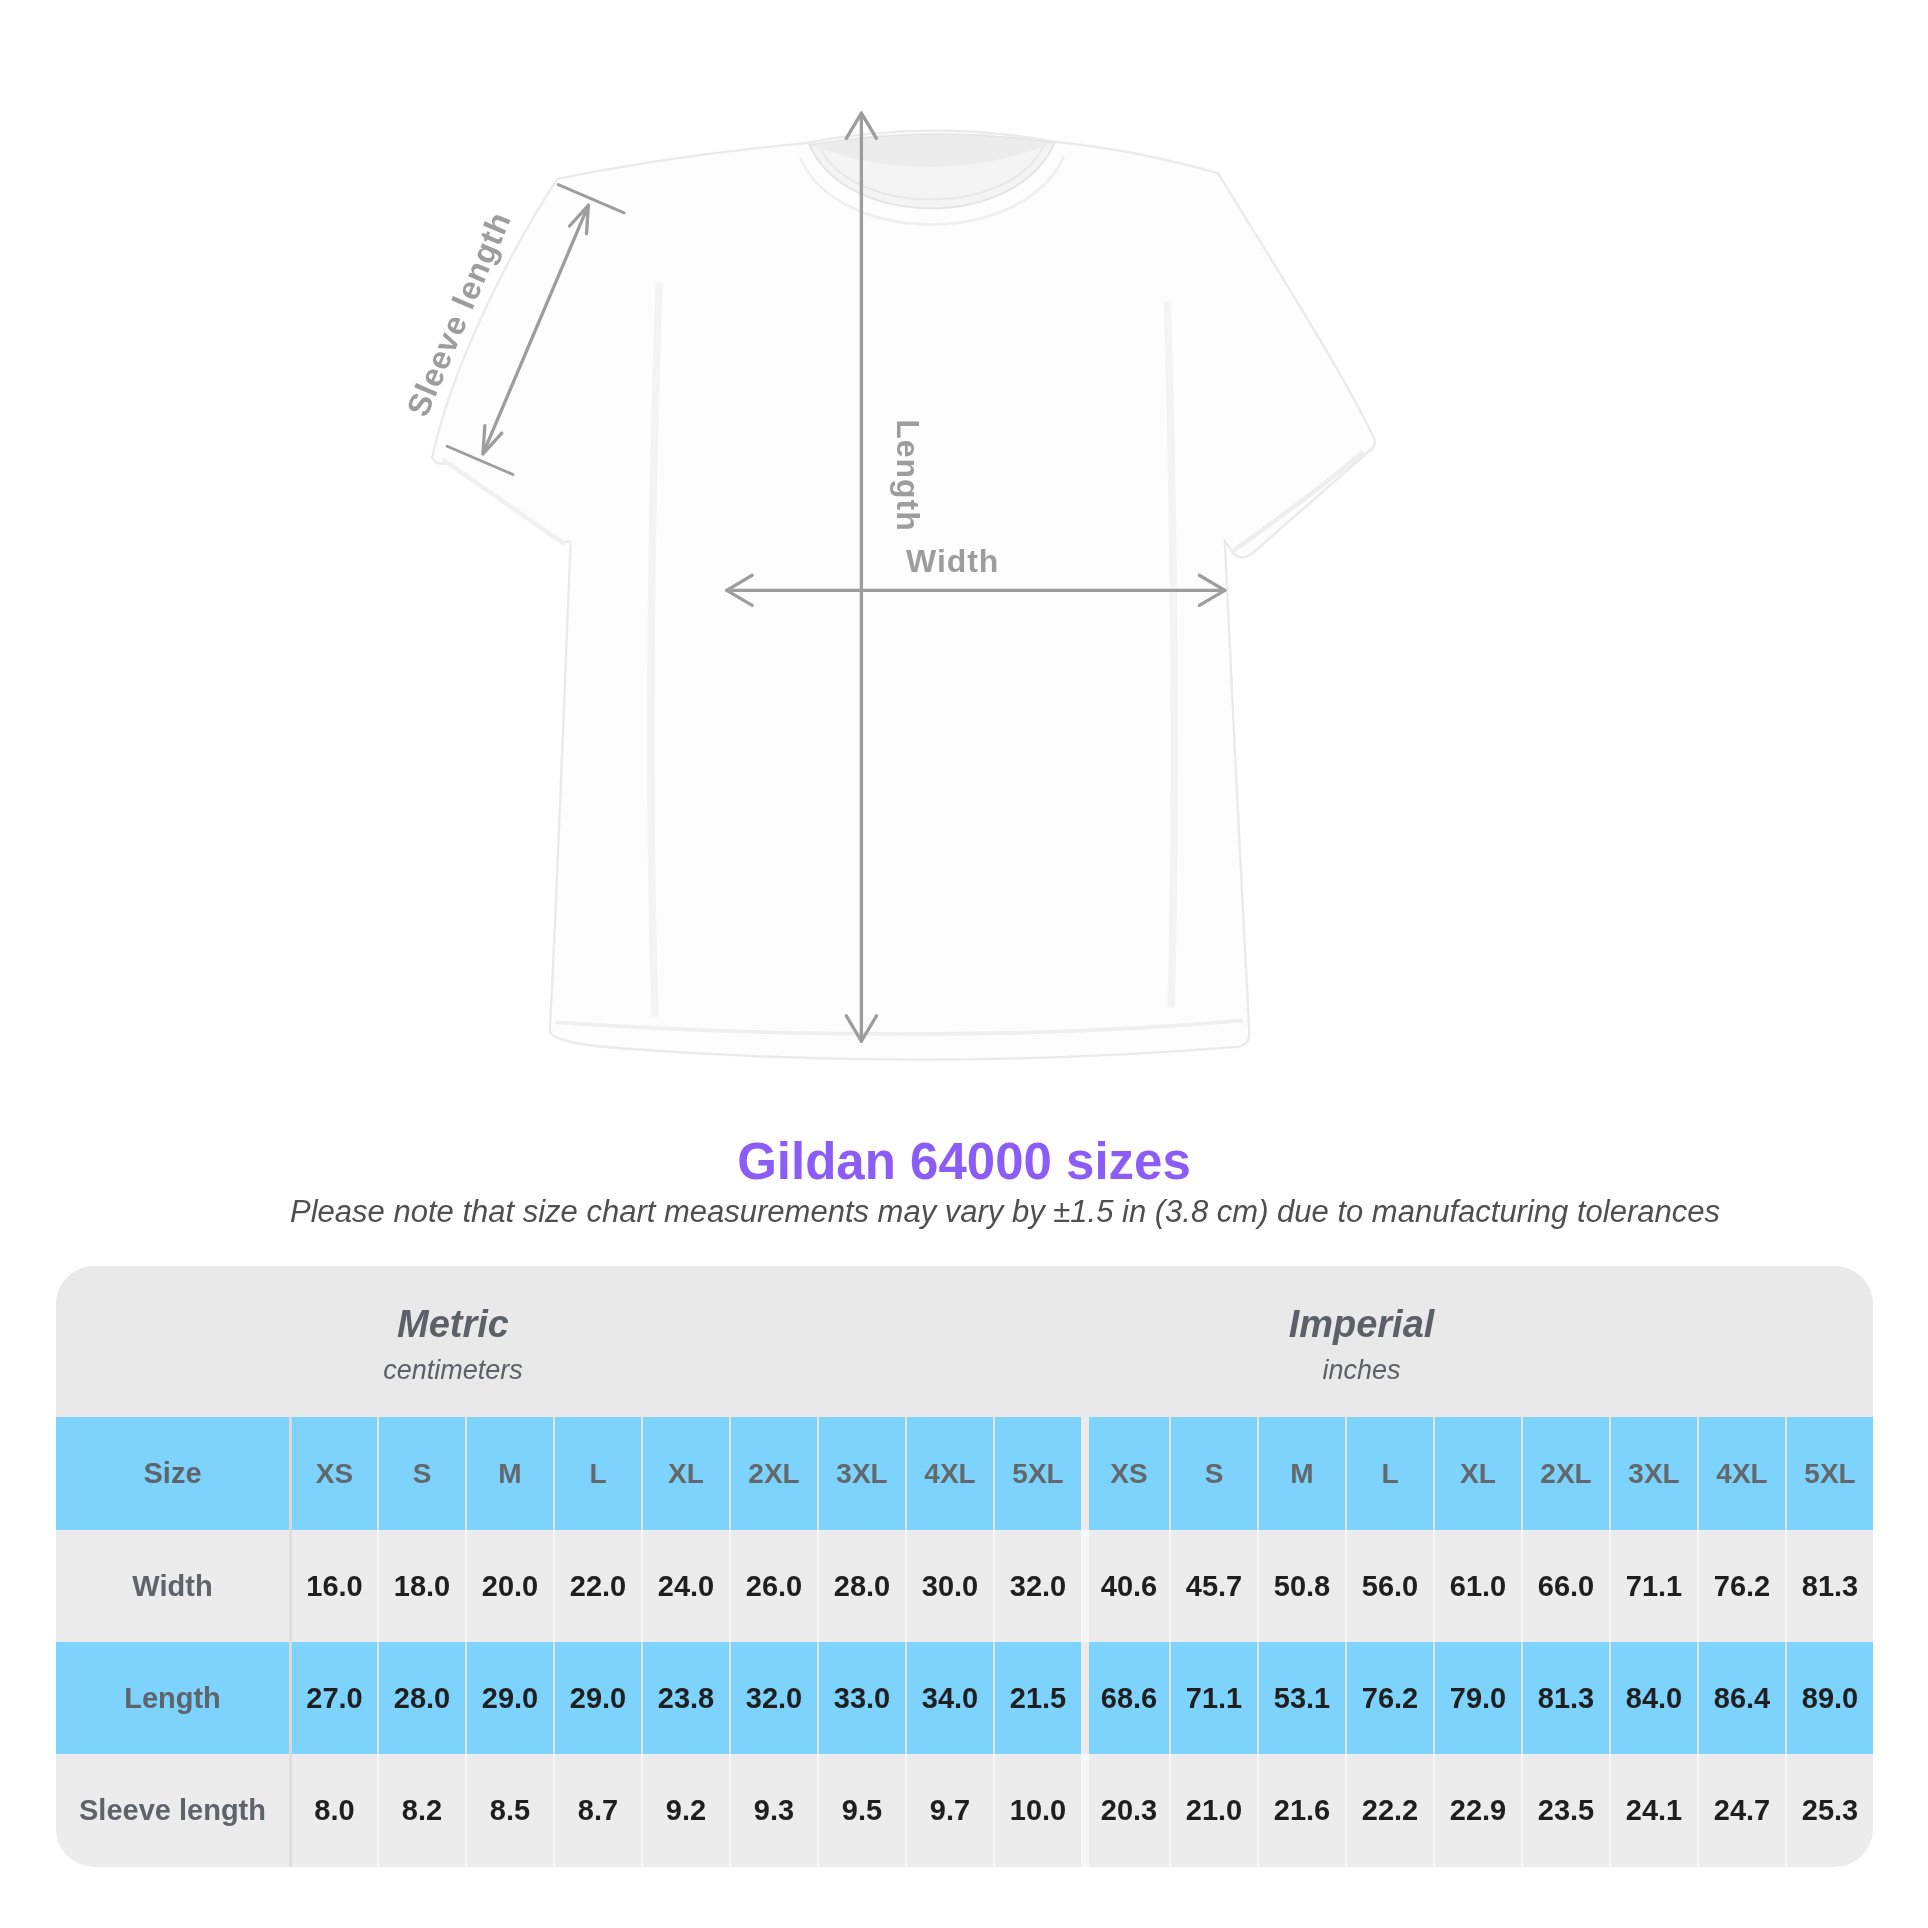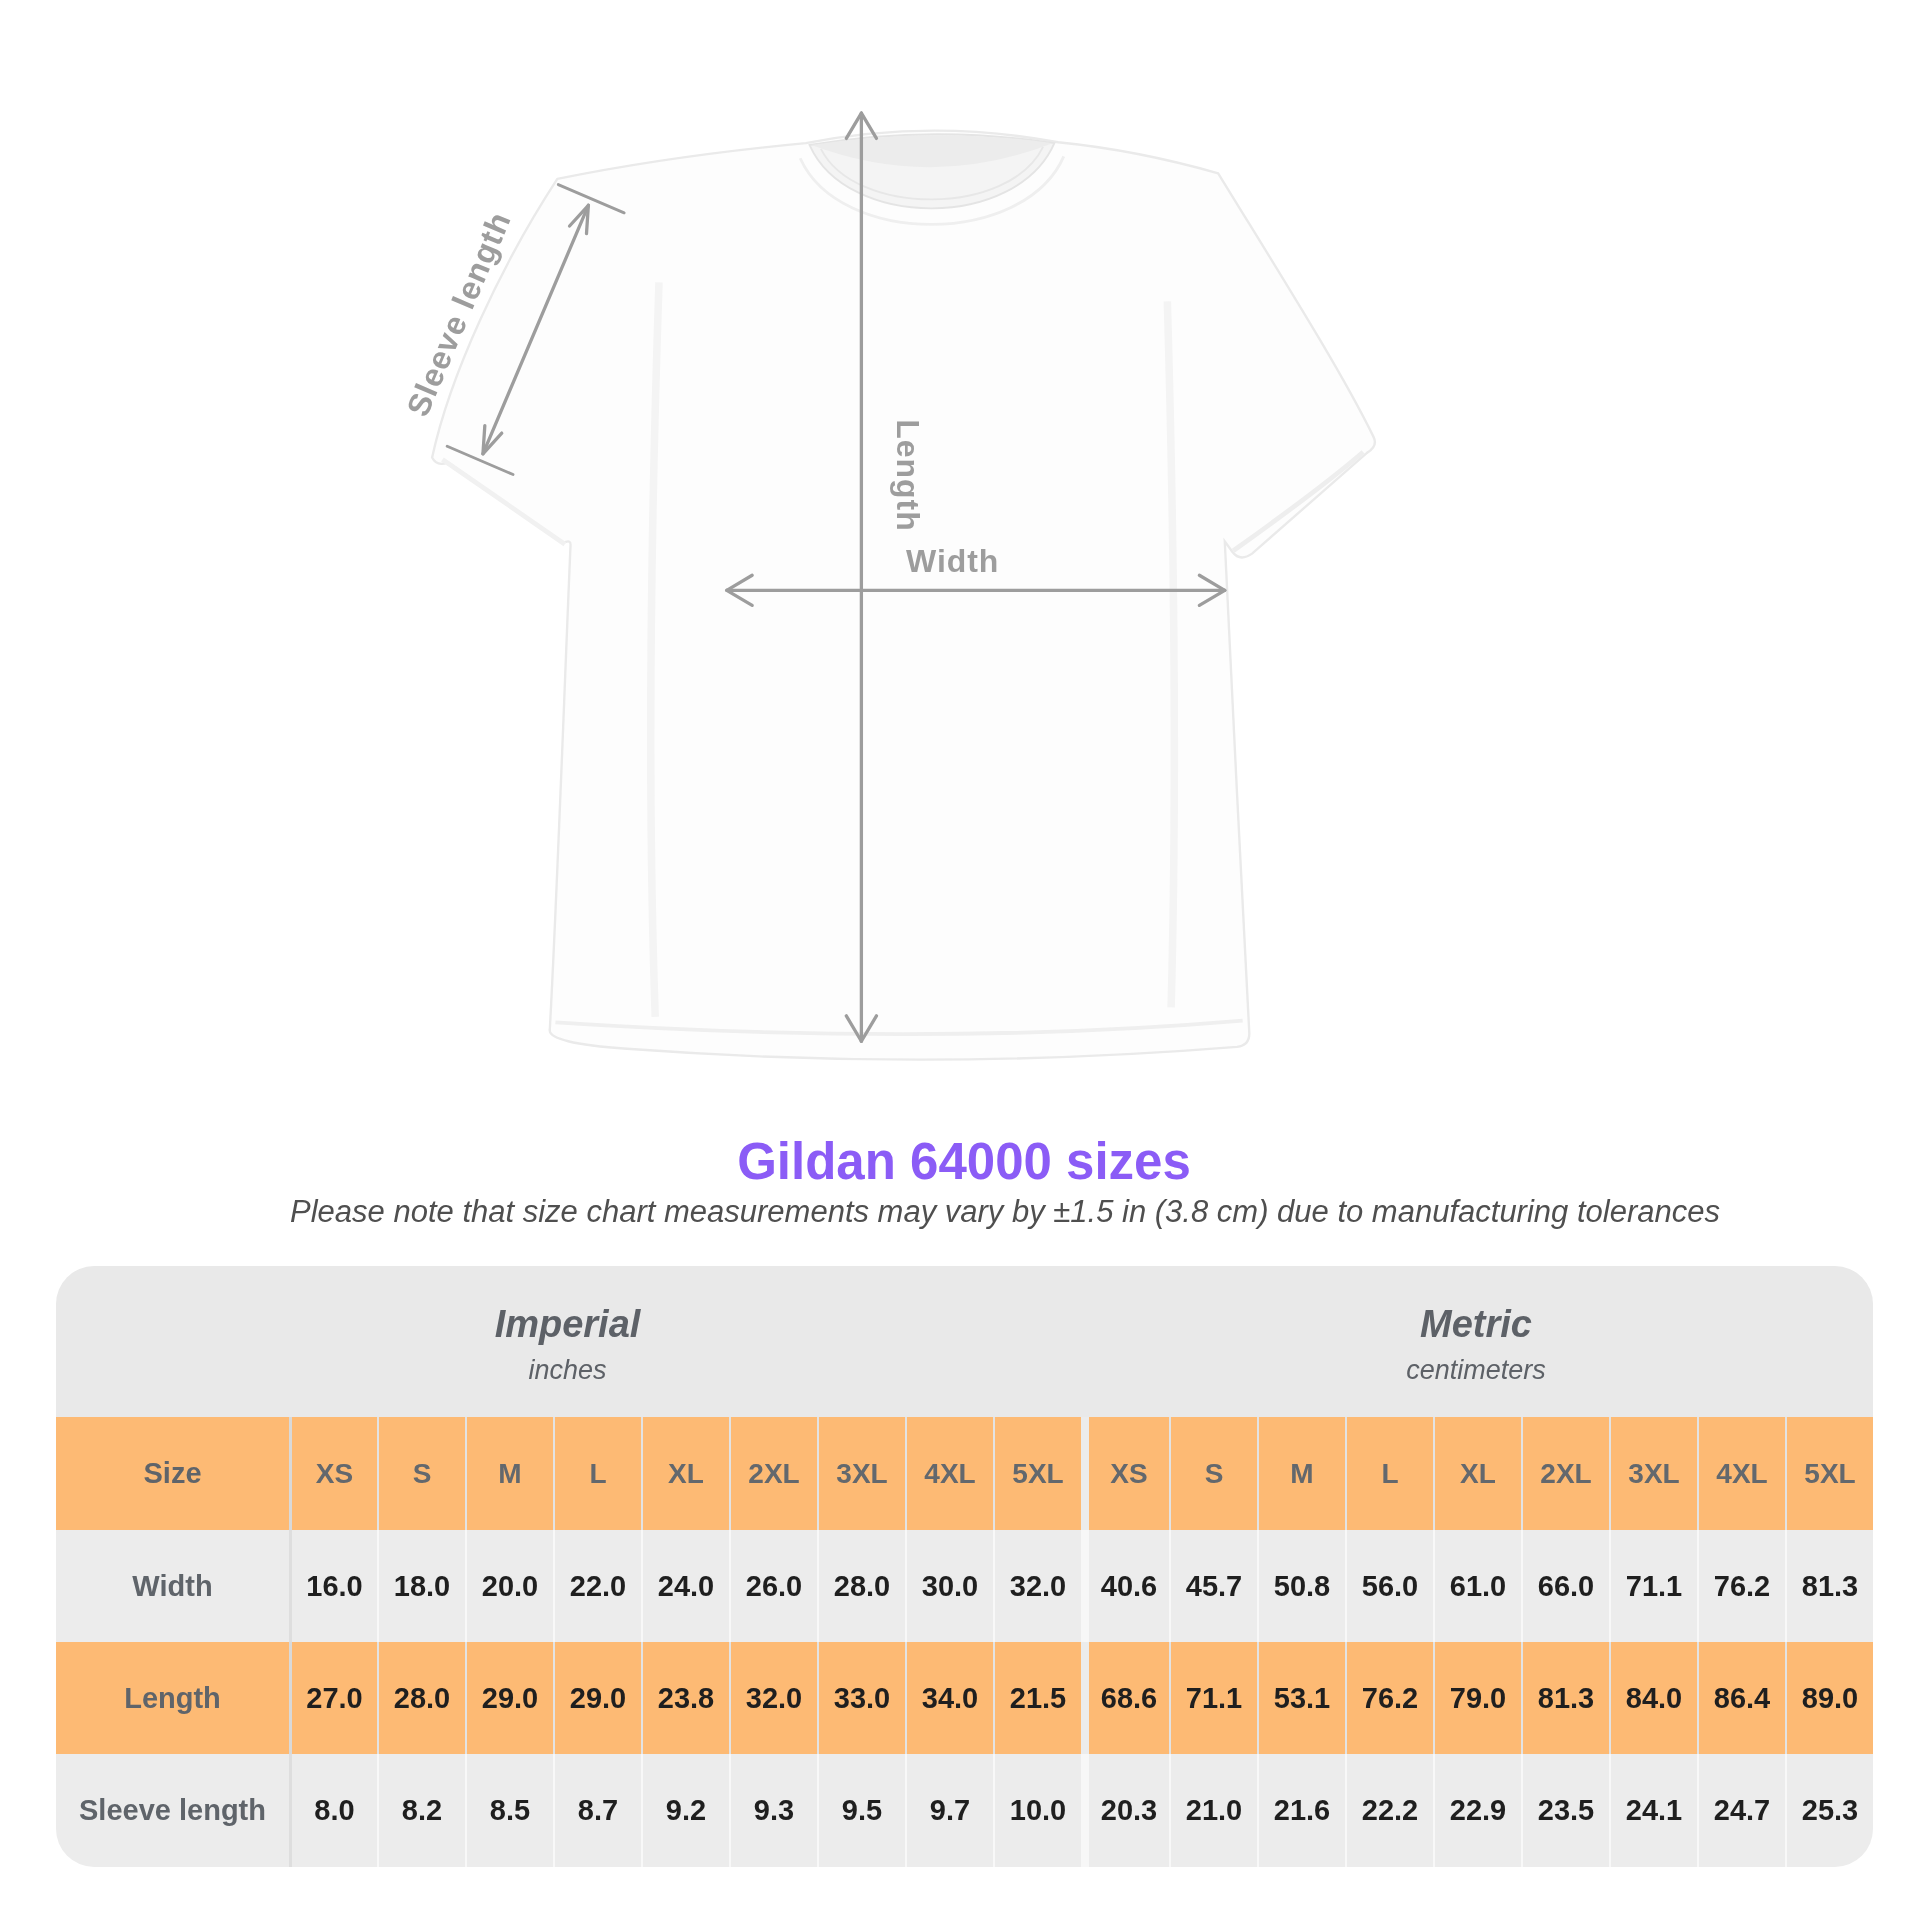--- a/index.html
+++ b/index.html
@@ -30,21 +30,21 @@
     width:1023px;display:flex;flex-direction:column;align-items:center;
     justify-content:center;gap:8.5px;padding-top:5.6px;box-sizing:border-box;
   }
   .band-group.metric{width:auto;flex:1;}
   .band-title{font-size:38px;font-weight:bold;font-style:italic;color:#5d6167;}
   .band-unit{font-size:27px;font-style:italic;color:#5d6167;}
   .t-row{display:grid;grid-template-columns:233px repeat(18,1fr);}
   .row-head{height:113px;}
   .row-data{height:112px;}
   .row-last{height:113px;}
-  .row-white{background:#fdba74;}
+  .row-white{background:#7dd3fc;}
   .row-gray{background:#ececec;}
   .c{display:flex;align-items:center;justify-content:center;box-sizing:border-box;}
   .c.lbl{font-weight:bold;color:#5f646a;font-size:29px;}
   .row-head .c.v{font-weight:bold;color:#63686d;font-size:28px;}
   .row-data .c.v{color:#1f1f1f;font-size:29px;font-weight:bold;}
   .c.v{border-left:2.8px solid transparent;}
   .row-white .c.v{border-left-color:#e3e3e3;}
   .row-gray  .c.v{border-left-color:#f8f8f8;}
   .c.v.first{border-left-width:3.8px;}
   .row-white .c.v.first{border-left-color:#d9d9d9;}
@@ -118,27 +118,27 @@
       <text class="dim-label" fill="#9d9d9d" text-anchor="middle" transform="translate(953 505) rotate(90)">Length</text>
       <text class="dim-label" fill="#9d9d9d" text-anchor="middle" x="1012" y="608">Width</text>
     </svg>
   </div>
 
   <div class="page-title">Gildan 64000 sizes</div>
   <div class="page-subtitle">Please note that size chart measurements may vary by ±1.5 in (3.8 cm) due to manufacturing tolerances</div>
 
   <div class="size-table">
     <div class="band">
+      <div class="band-group metric">
+        <div class="band-title">Metric</div>
+        <div class="band-unit">centimeters</div>
+      </div>
       <div class="band-group">
         <div class="band-title">Imperial</div>
         <div class="band-unit">inches</div>
-      </div>
-      <div class="band-group metric">
-        <div class="band-title">Metric</div>
-        <div class="band-unit">centimeters</div>
       </div>
     </div>
     <div id="grid">
         <div class="t-row row-head row-white">
           <div class="c lbl">Size</div>
           <div class="c v first">XS</div>
           <div class="c v">S</div>
           <div class="c v">M</div>
           <div class="c v">L</div>
           <div class="c v">XL</div>

